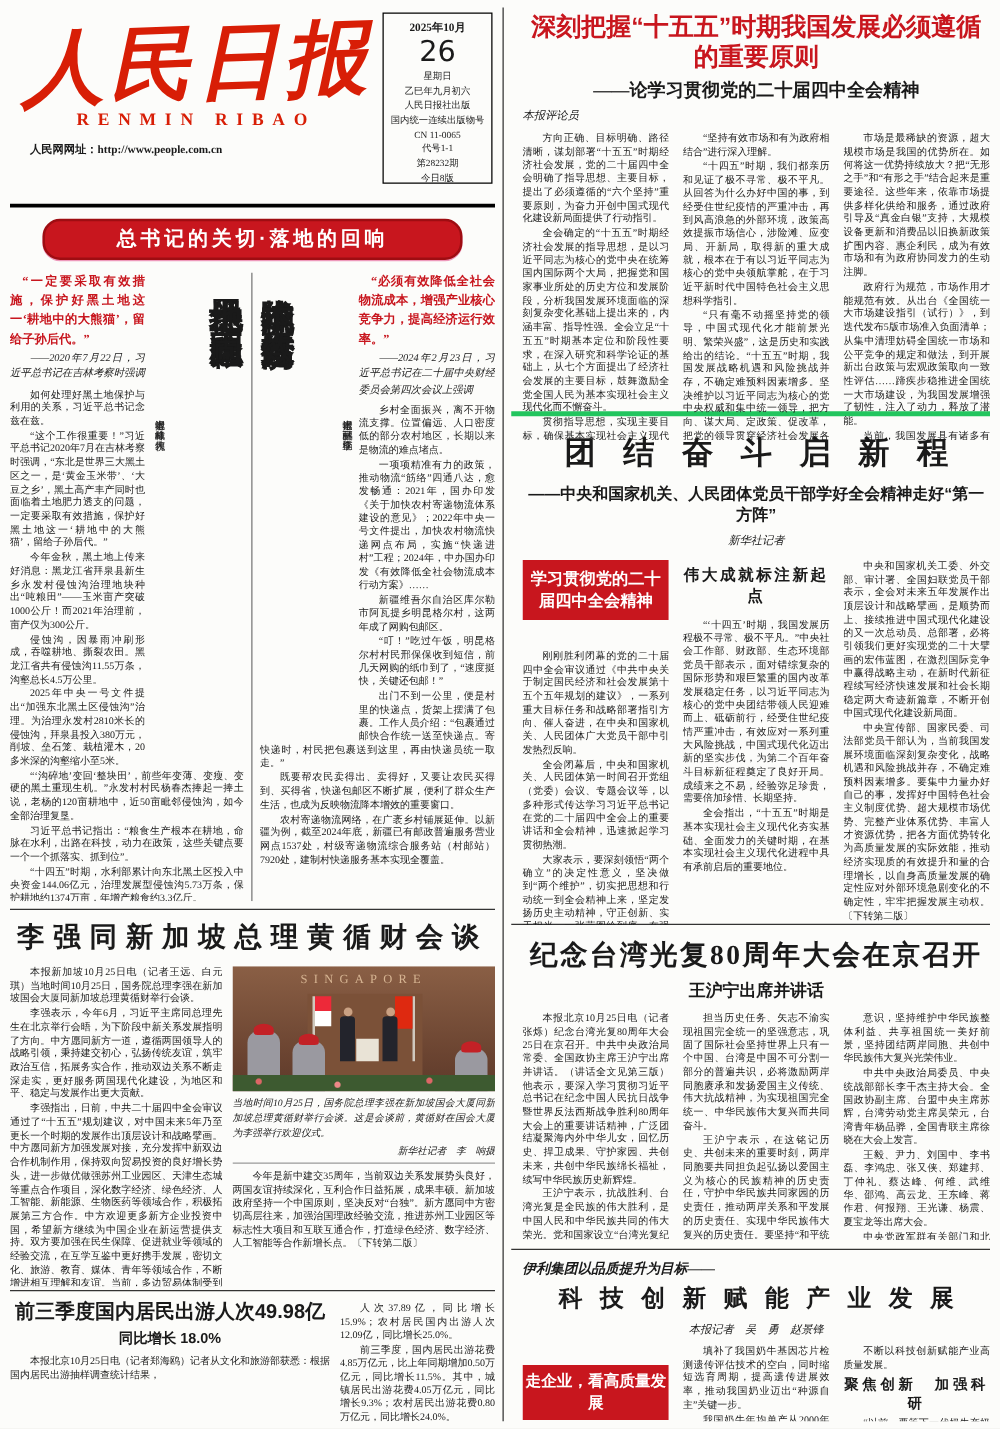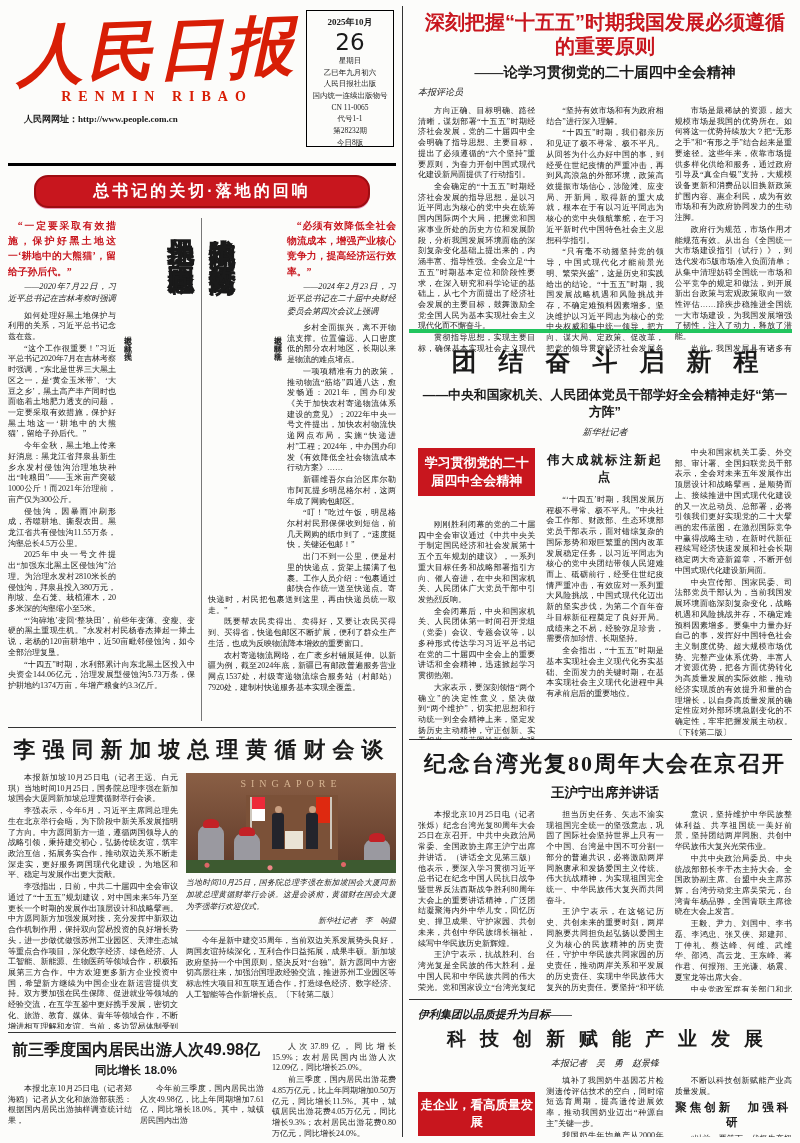--- a/index.html
+++ b/index.html
@@ -138,20 +138,21 @@
           </div>
           <div class="quote">“一定要采取有效措施，保护好黑土地这一‘耕地中的大熊猫’，留给子孙后代。”</div>
           <div class="quote-src">——2020年7月22日，习近平总书记在吉林考察时强调</div>
           <div class="bt">
               <p>如何处理好黑土地保护与利用的关系，习近平总书记念兹在兹。</p>
               <p>“这个工作很重要！”习近平总书记2020年7月在吉林考察时强调，“东北是世界三大黑土区之一，是‘黄金玉米带’、‘大豆之乡’，黑土高产丰产同时也面临着土地肥力透支的问题，一定要采取有效措施，保护好黑土地这一‘耕地中的大熊猫’，留给子孙后代。”</p>
               <p>今年金秋，黑土地上传来好消息：黑龙江省拜泉县新生乡永发村侵蚀沟治理地块种出“吨粮田”——玉米亩产突破1000公斤！而2021年治理前，亩产仅为300公斤。</p>
               <p>侵蚀沟，因暴雨冲刷形成，吞噬耕地、撕裂农田。黑龙江省共有侵蚀沟11.55万条，沟壑总长4.5万公里。</p>
               <p>2025年中央一号文件提出“加强东北黑土区侵蚀沟”治理。为治理永发村2810米长的侵蚀沟，拜泉县投入380万元，削坡、垒石笼、栽植灌木，20多米深的沟壑缩小至5米。</p>
               <p>“‘沟碎地’变回‘整块田’，前些年变薄、变瘦、变硬的黑土重现生机。”永发村村民杨春杰捧起一捧土说，老杨的120亩耕地中，近50亩毗邻侵蚀沟，如今全部治理复垦。</p>
+              <p>习近平总书记指出：“粮食生产根本在耕地，命脉在水利，出路在科技，动力在政策，这些关键点要一个一个抓落实、抓到位”。</p>
               <p>“十四五”时期，水利部累计向东北黑土区投入中央资金144.06亿元，治理发展型侵蚀沟5.73万条，保护耕地约1374万亩，年增产粮食约3.3亿斤。</p>
             </div>
         </div>
         <div class="hab-b">
           <div class="vh fl">
             <span class="vh-main">物流降成本　经济运行更高效</span>
             <span class="vh-by">本报记者　林丽鹂　李亚楠</span>
           </div>
           <div class="quote">“必须有效降低全社会物流成本，增强产业核心竞争力，提高经济运行效率。”</div>
           <div class="quote-src">——2024年2月23日，习近平总书记在二十届中央财经委员会第四次会议上强调</div>
@@ -204,23 +205,20 @@
     </div>
 
     <div class="tourism">
       <div class="tr-main">
         <div class="tr-head">前三季度国内居民出游人次49.98亿</div>
         <div class="tr-sub">同比增长 18.0%</div>
         <div class="tr-cols">
           <div class="bt">
               <p>本报北京10月25日电（记者郑海鸥）记者从文化和旅游部获悉：根据国内居民出游抽样调查统计结果，</p>
             </div>
-          <div class="bt">
-              <p>今年前三季度，国内居民出游人次49.98亿，比上年同期增加7.61亿，同比增长18.0%。其中，城镇居民国内出游</p>
-            </div>
         </div>
       </div>
       <div class="tr-right bt">
           <p>人次37.89亿，同比增长15.9%；农村居民国内出游人次12.09亿，同比增长25.0%。</p>
           <p>前三季度，国内居民出游花费4.85万亿元，比上年同期增加0.50万亿元，同比增长11.5%。其中，城镇居民出游花费4.05万亿元，同比增长9.3%；农村居民出游花费0.80万亿元，同比增长24.0%。</p>
         </div>
     </div>
 
   </div>
 

